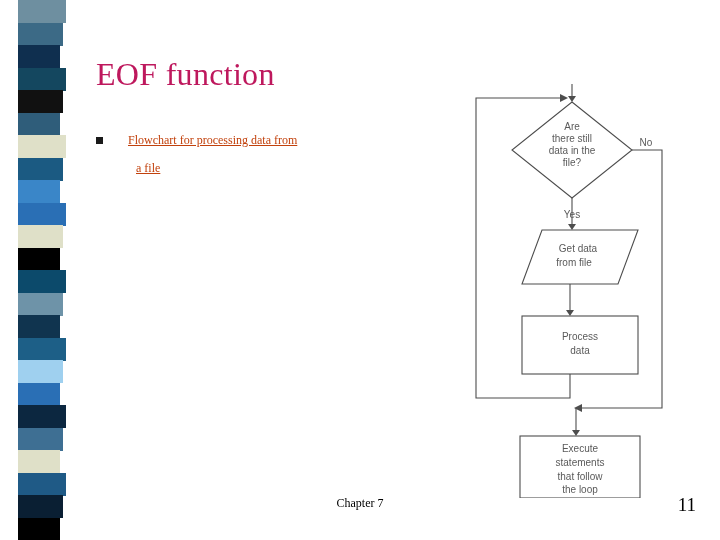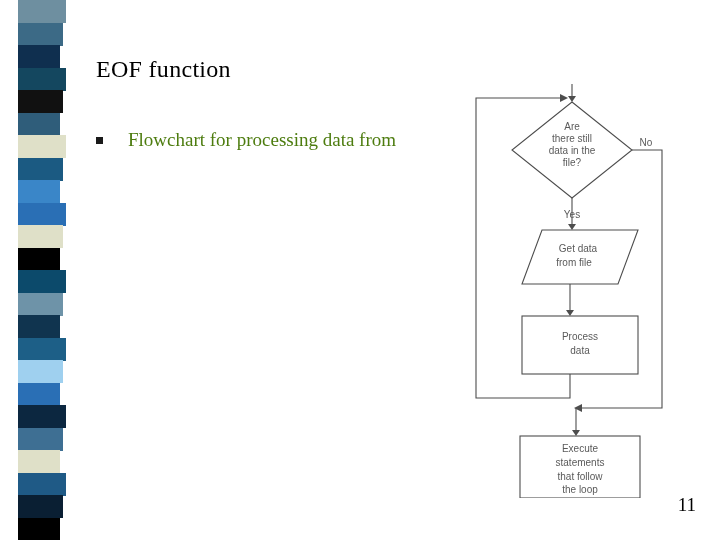--- a/index.html
+++ b/index.html
@@ -32,22 +32,22 @@
   .strip .band {
     position: absolute;
     left: 0;
     width: 48px;
   }
   
   .title {
     position: absolute;
     left: 96px;
     top: 56px;
-    font-size: 24px;
-    color: #000000;
+    font-size: 32px;
+    color: #be185d;
     font-family: "Liberation Serif", serif;
     letter-spacing: 0.3px;
     white-space: nowrap;
   }
   
   .bullet-row {
     position: absolute;
     left: 96px;
     top: 126px;
     width: 360px;
@@ -57,24 +57,25 @@
     left: 0px;
     top: 11px;
     width: 7px;
     height: 7px;
     background: #1a1a1a;
   }
   .bullet-text {
     position: absolute;
     left: 32px;
     top: 0px;
-    font-size: 19px;
-    color: #4d7c0f;
+    font-size: 12px;
+    color: #c2410c;
     line-height: 28px;
     font-family: "Liberation Serif", serif;
+    text-decoration: underline;
   }
   .bullet-text .l2 {
     display: block;
     margin-left: 8px;
   }
   
   .footer-center {
     position: absolute;
     left: 0;
     top: 496px;
@@ -133,20 +134,21 @@
       <div class="band" style="background: rgb(10, 31, 51); top: 495px; height: 23.1px; width: 45px;"></div>
       <div class="band" style="background: rgb(0, 0, 0); top: 517.5px; height: 23.1px; width: 42px;"></div>
     </div>
 
   <div class="title">EOF function</div>
 
   <div class="bullet-row">
     <span class="bullet-marker"></span>
     <div class="bullet-text">
       <span>Flowchart for processing data from</span>
+      <span class="l2">a file</span>
     </div>
   </div>
 
   <div class="flowchart">
     <svg class="fc-svg" width="232" height="420" viewBox="0 0 232 420" xmlns="http://www.w3.org/2000/svg">
       <g fill="none" stroke="#4d4d4d" stroke-width="1.1">
 
         <path d="M106 6 L106 22"></path>
         <path d="M102 18 L106 24 L110 18 Z" fill="#4d4d4d" stroke="none"></path>
 
@@ -189,15 +191,16 @@
         <text x="114" y="276">data</text>
 
         <text x="114" y="374">Execute</text>
         <text x="114" y="388">statements</text>
         <text x="114" y="402">that follow</text>
         <text x="114" y="415">the loop</text>
       </g>
     </svg>
   </div>
 
+  <div class="footer-center">Chapter 7</div>
   <div class="footer-page">11</div>
 
 </div>
 
 </body></html>

